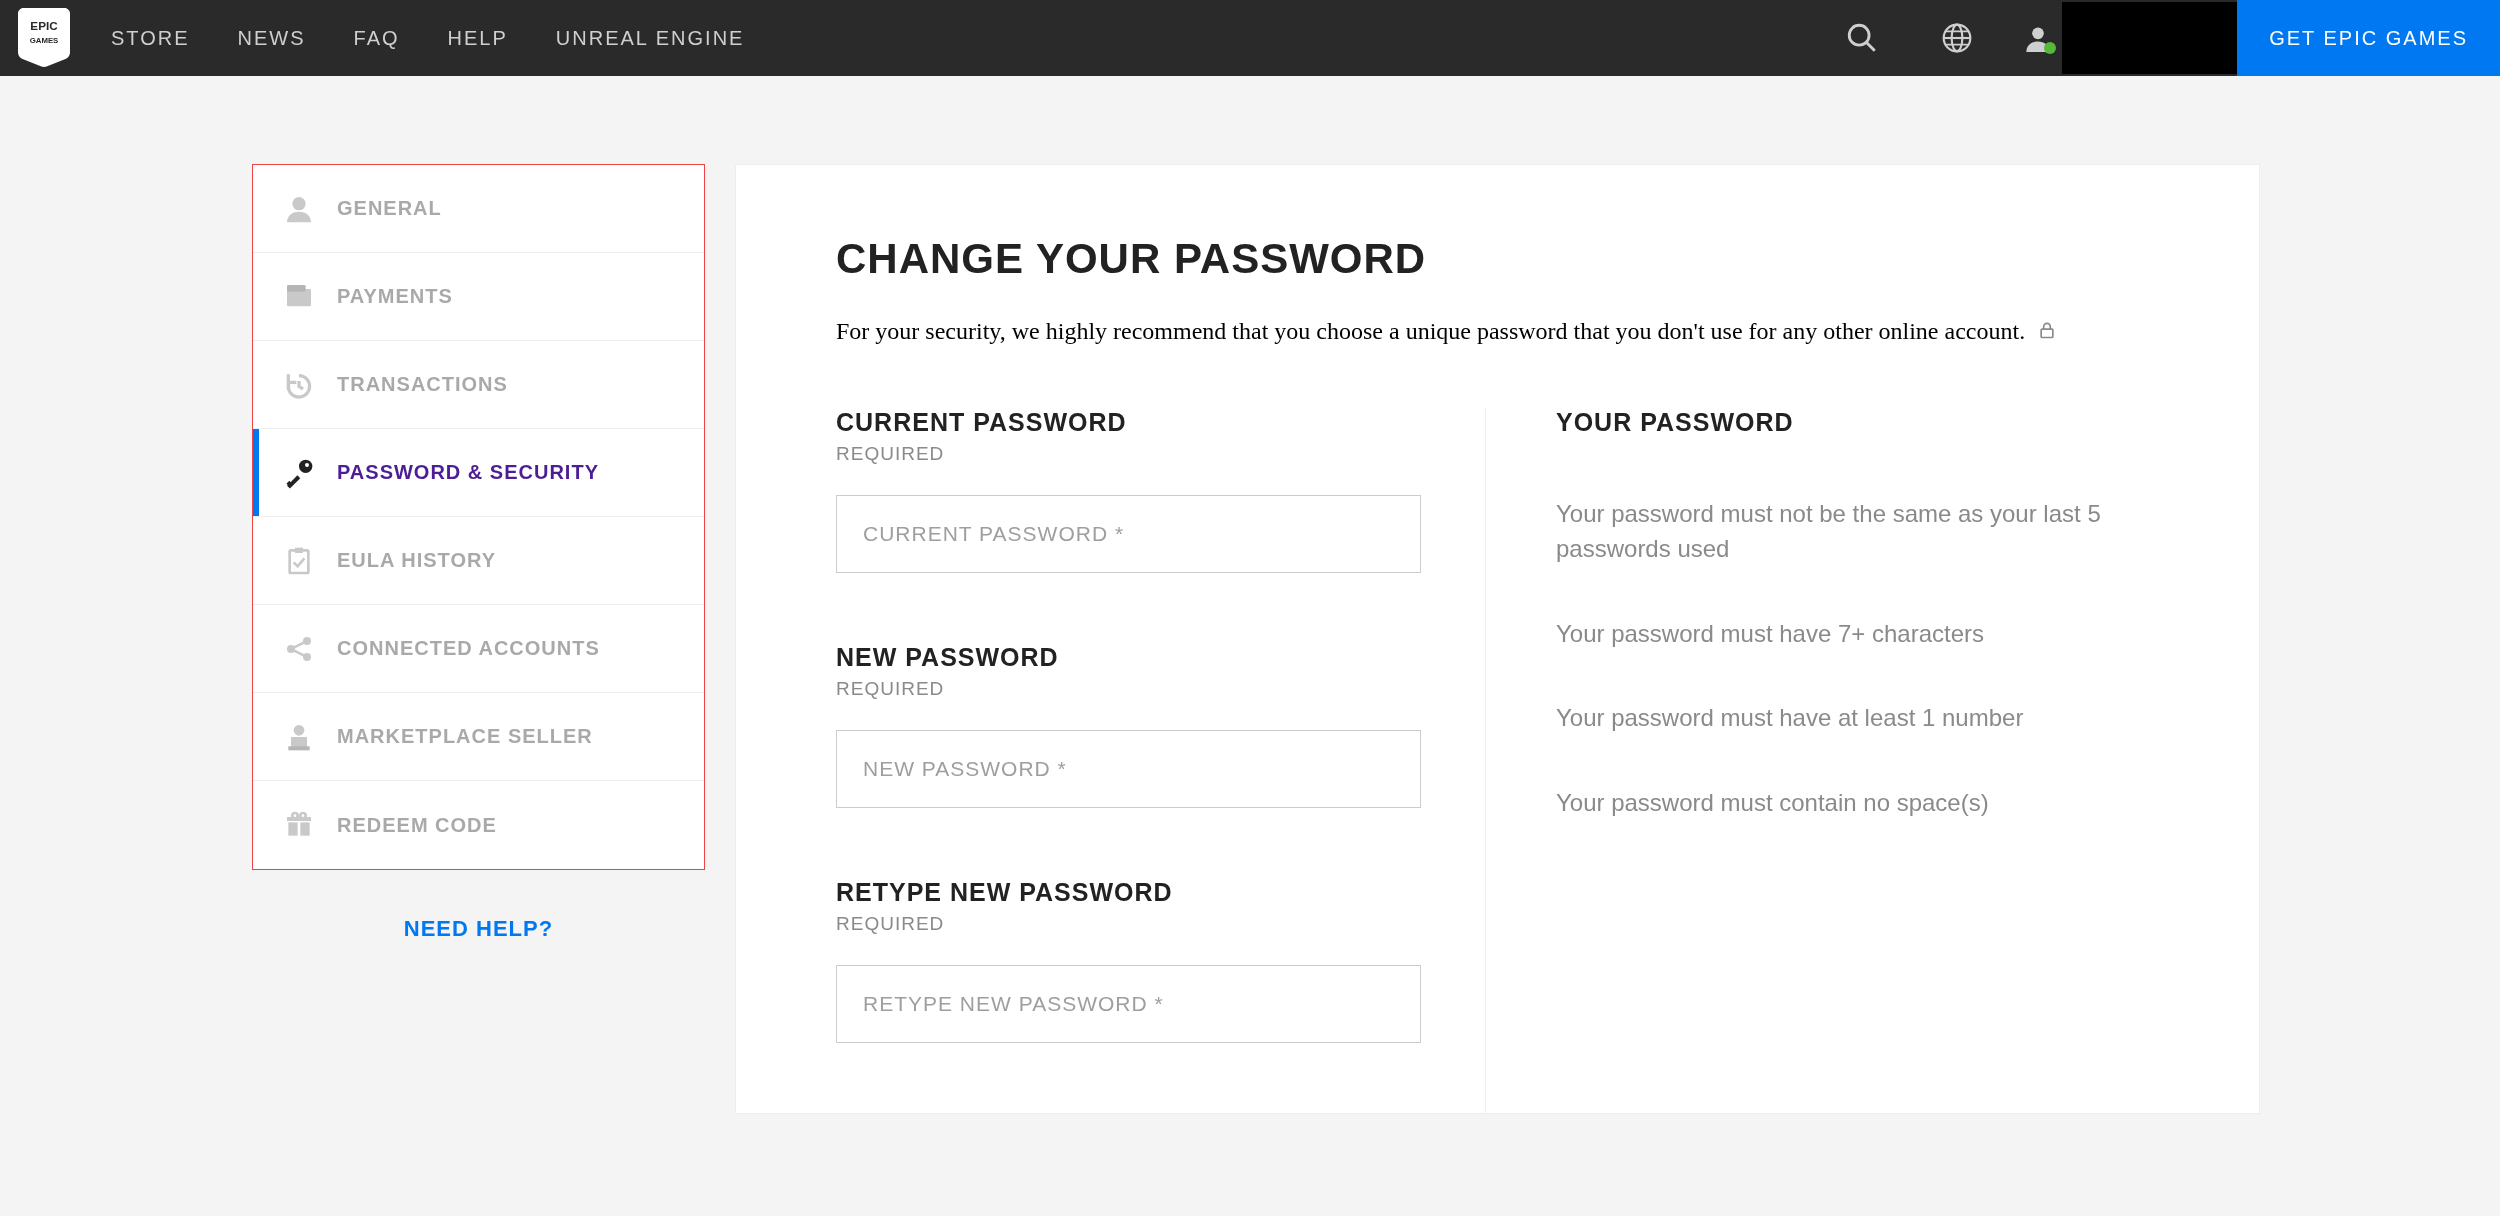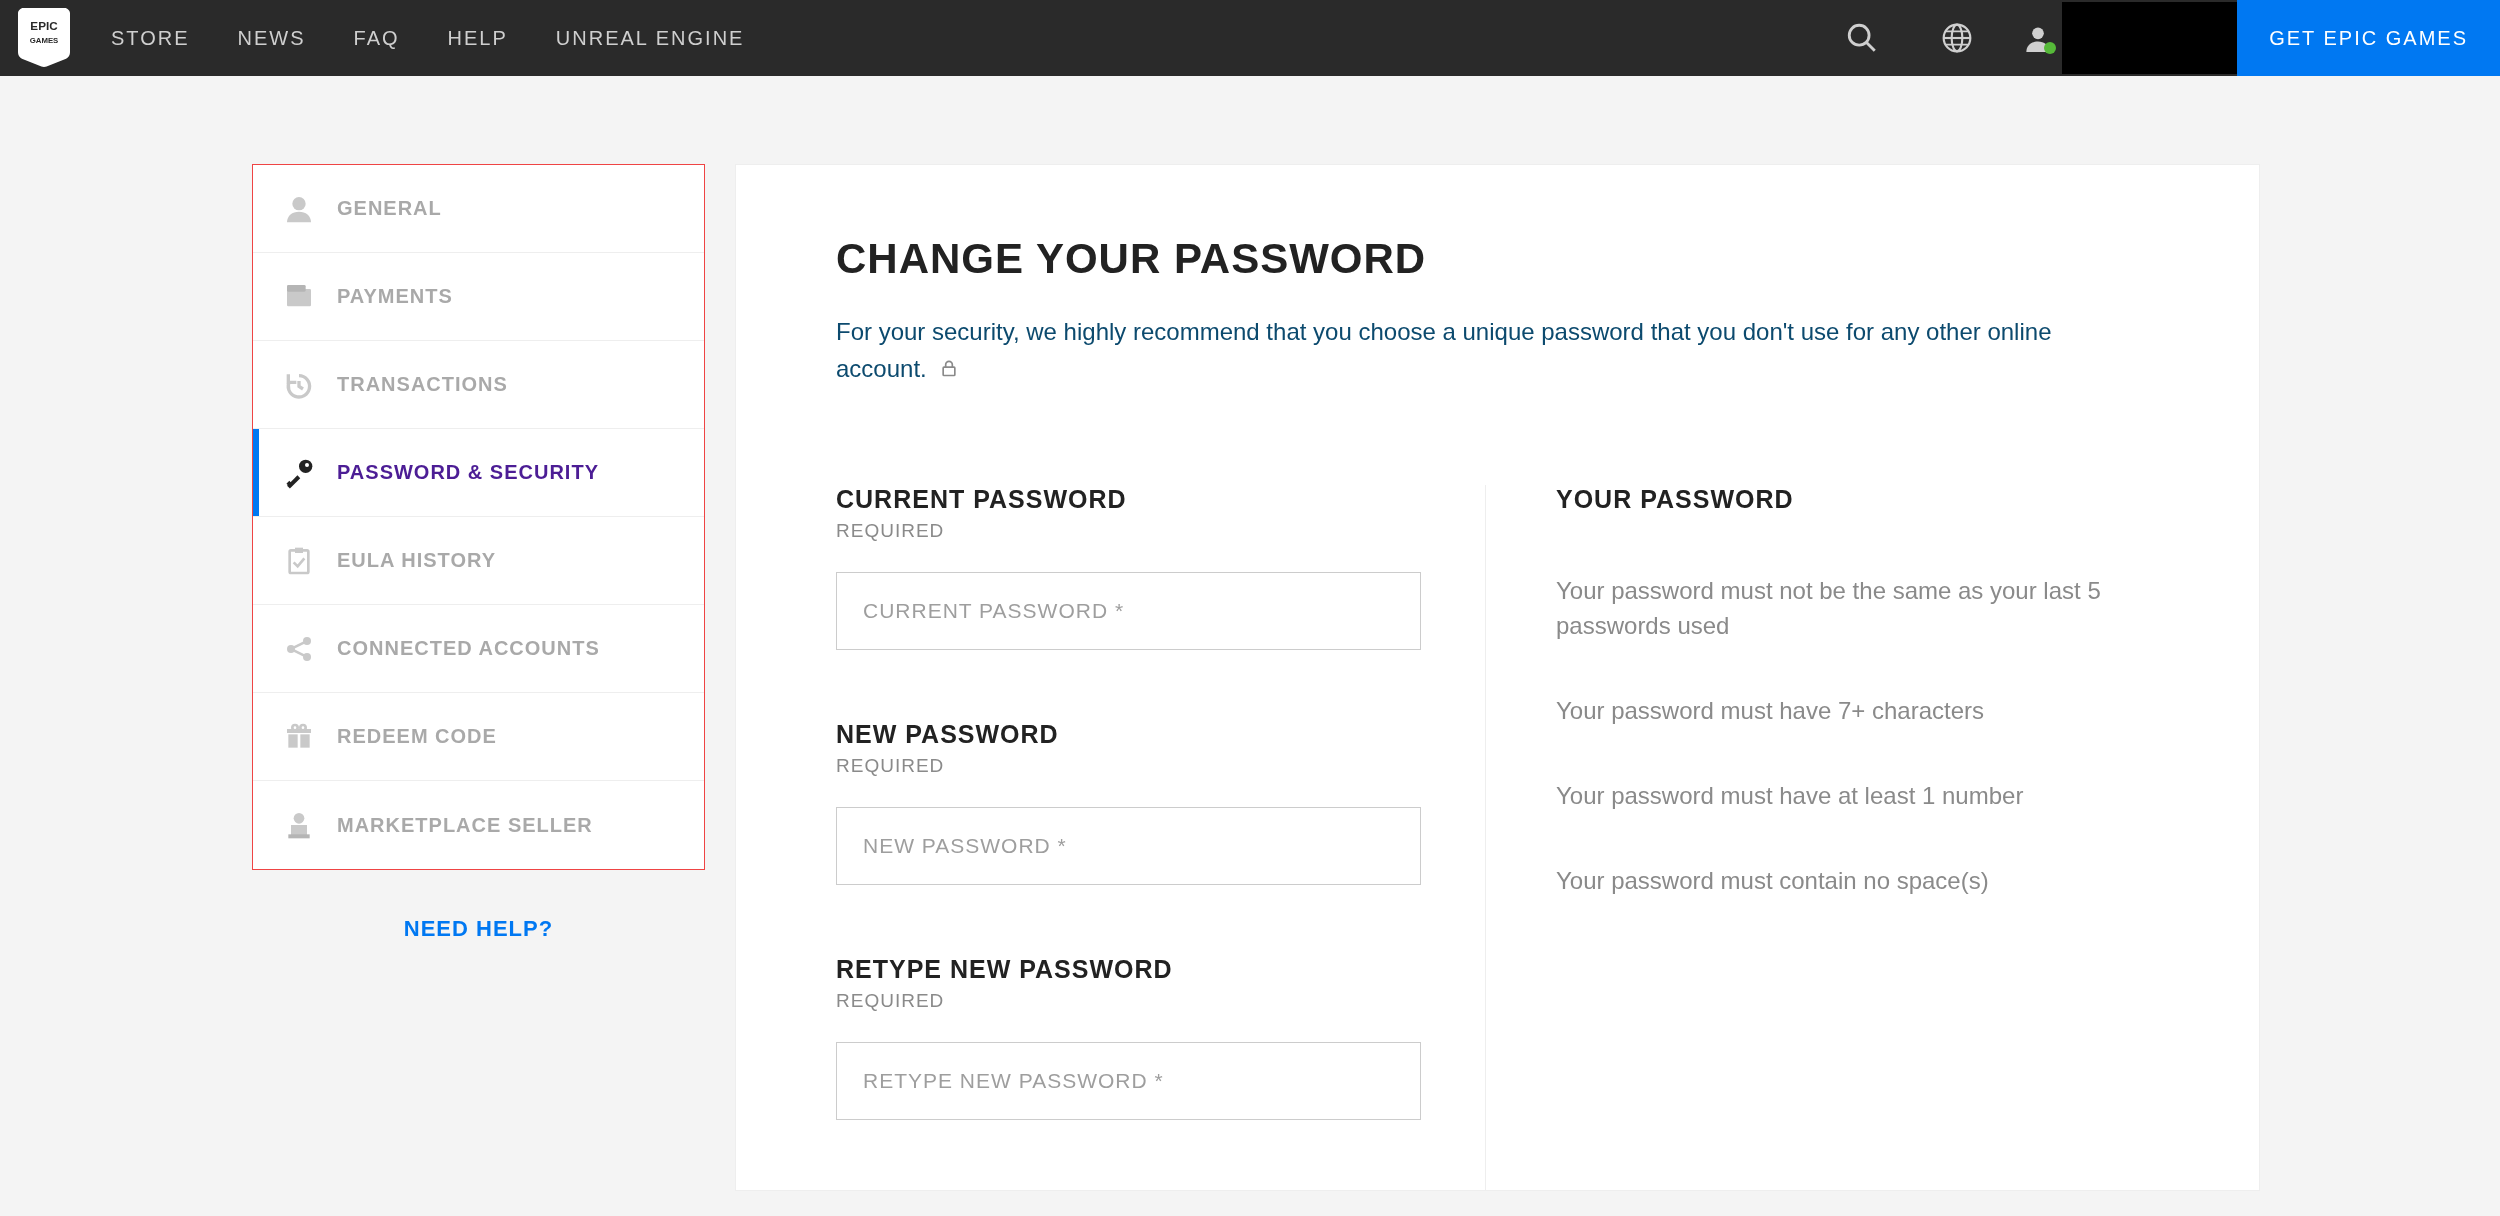--- a/index.html
+++ b/index.html
@@ -138,25 +138,26 @@
     border: 1px solid #eee;
     padding: 70px 100px 0 100px;
   }
   .page-title {
     font-size: 42px;
     font-weight: 700;
     letter-spacing: 1px;
     margin-bottom: 30px;
   }
   .page-subtitle {
-    color: #0c4a6e;
+    color: #000000;
     font-size: 24px;
     line-height: 1.55;
     max-width: 1250px;
-    margin-bottom: 96px;
+    margin-bottom: 56px;
+    font-family: Liberation Serif, serif;
   }
   .lock-inline { display:inline-block; vertical-align: middle; margin-left: 6px;}
   .two-col {
     display: flex;
   }
   .form-col {
     width: 650px;
     padding-right: 70px;
     border-right: 1px solid #eee;
   }
@@ -312,38 +313,38 @@
               <circle cx="18" cy="18" r="3" fill="#c9c9c9"></circle>
               <line x1="8" y1="11" x2="16" y2="7" stroke="#c9c9c9" stroke-width="2"></line>
               <line x1="8" y1="13" x2="16" y2="17" stroke="#c9c9c9" stroke-width="2"></line>
             </svg>
         </span>
         <span>CONNECTED ACCOUNTS</span>
       </div>
       <div class="side-item">
         <span class="side-icon">
           <svg viewBox="0 0 24 24">
+              <circle cx="12" cy="7" r="4" fill="#c9c9c9"></circle>
+              <rect x="6" y="12" width="12" height="9" fill="#c9c9c9"></rect>
+              <rect x="4" y="19" width="16" height="3" fill="#b5b5b5"></rect>
+            </svg>
+        </span>
+        <span>MARKETPLACE SELLER</span>
+      </div>
+      <div class="side-item">
+        <span class="side-icon">
+          <svg viewBox="0 0 24 24">
               <rect x="4" y="10" width="7" height="10" fill="#c9c9c9"></rect>
               <rect x="13" y="10" width="7" height="10" fill="#c9c9c9"></rect>
               <rect x="3" y="6" width="18" height="3" fill="#c9c9c9"></rect>
               <circle cx="9" cy="5" r="2" stroke="#c9c9c9" stroke-width="2" fill="none"></circle>
               <circle cx="15" cy="5" r="2" stroke="#c9c9c9" stroke-width="2" fill="none"></circle>
             </svg>
         </span>
         <span>REDEEM CODE</span>
-      </div>
-      <div class="side-item">
-        <span class="side-icon">
-          <svg viewBox="0 0 24 24">
-              <circle cx="12" cy="7" r="4" fill="#c9c9c9"></circle>
-              <rect x="6" y="12" width="12" height="9" fill="#c9c9c9"></rect>
-              <rect x="4" y="19" width="16" height="3" fill="#b5b5b5"></rect>
-            </svg>
-        </span>
-        <span>MARKETPLACE SELLER</span>
       </div>
     </div>
     <a class="help-link">NEED HELP?</a>
   </aside>
 
   <section class="panel">
     <h1 class="page-title">CHANGE YOUR PASSWORD</h1>
     <p class="page-subtitle">
       <span>For your security, we highly recommend that you choose a unique password that you don't use for any other online account.</span>
       <span class="lock-inline">

